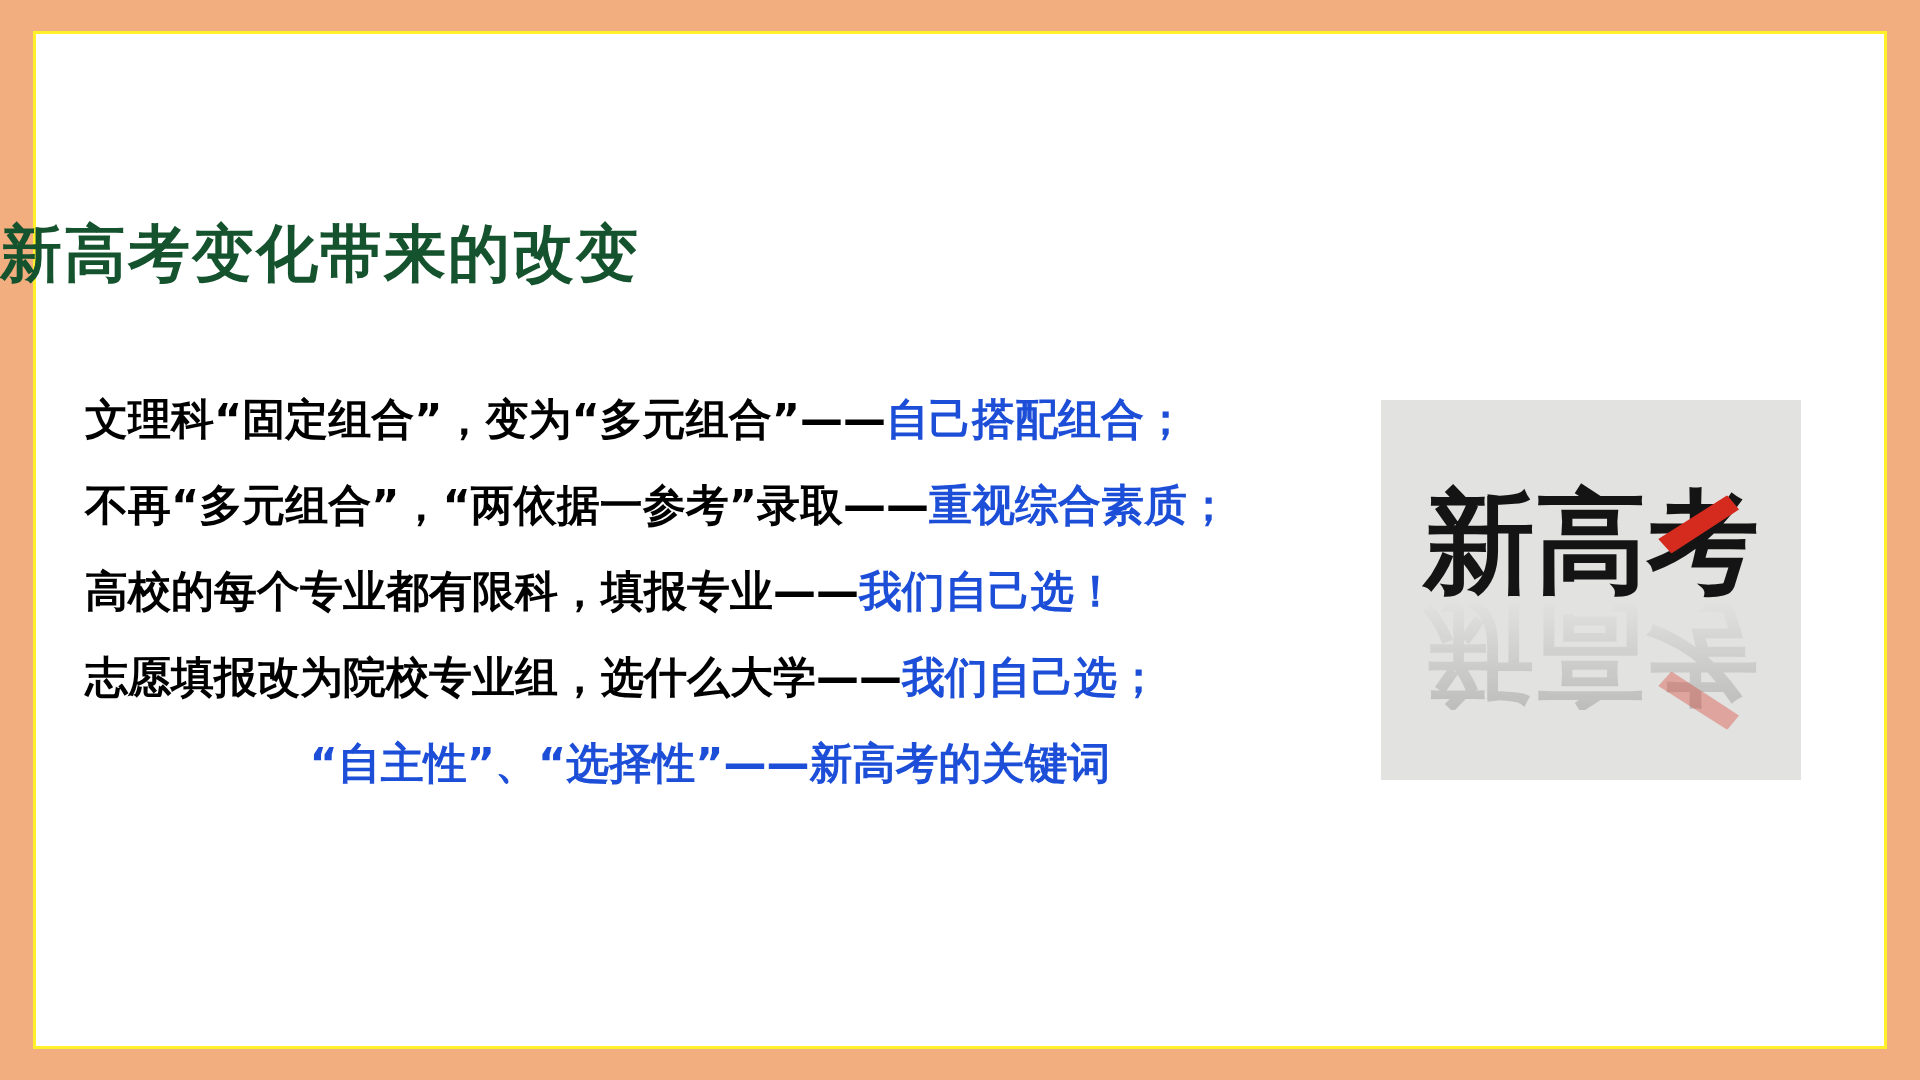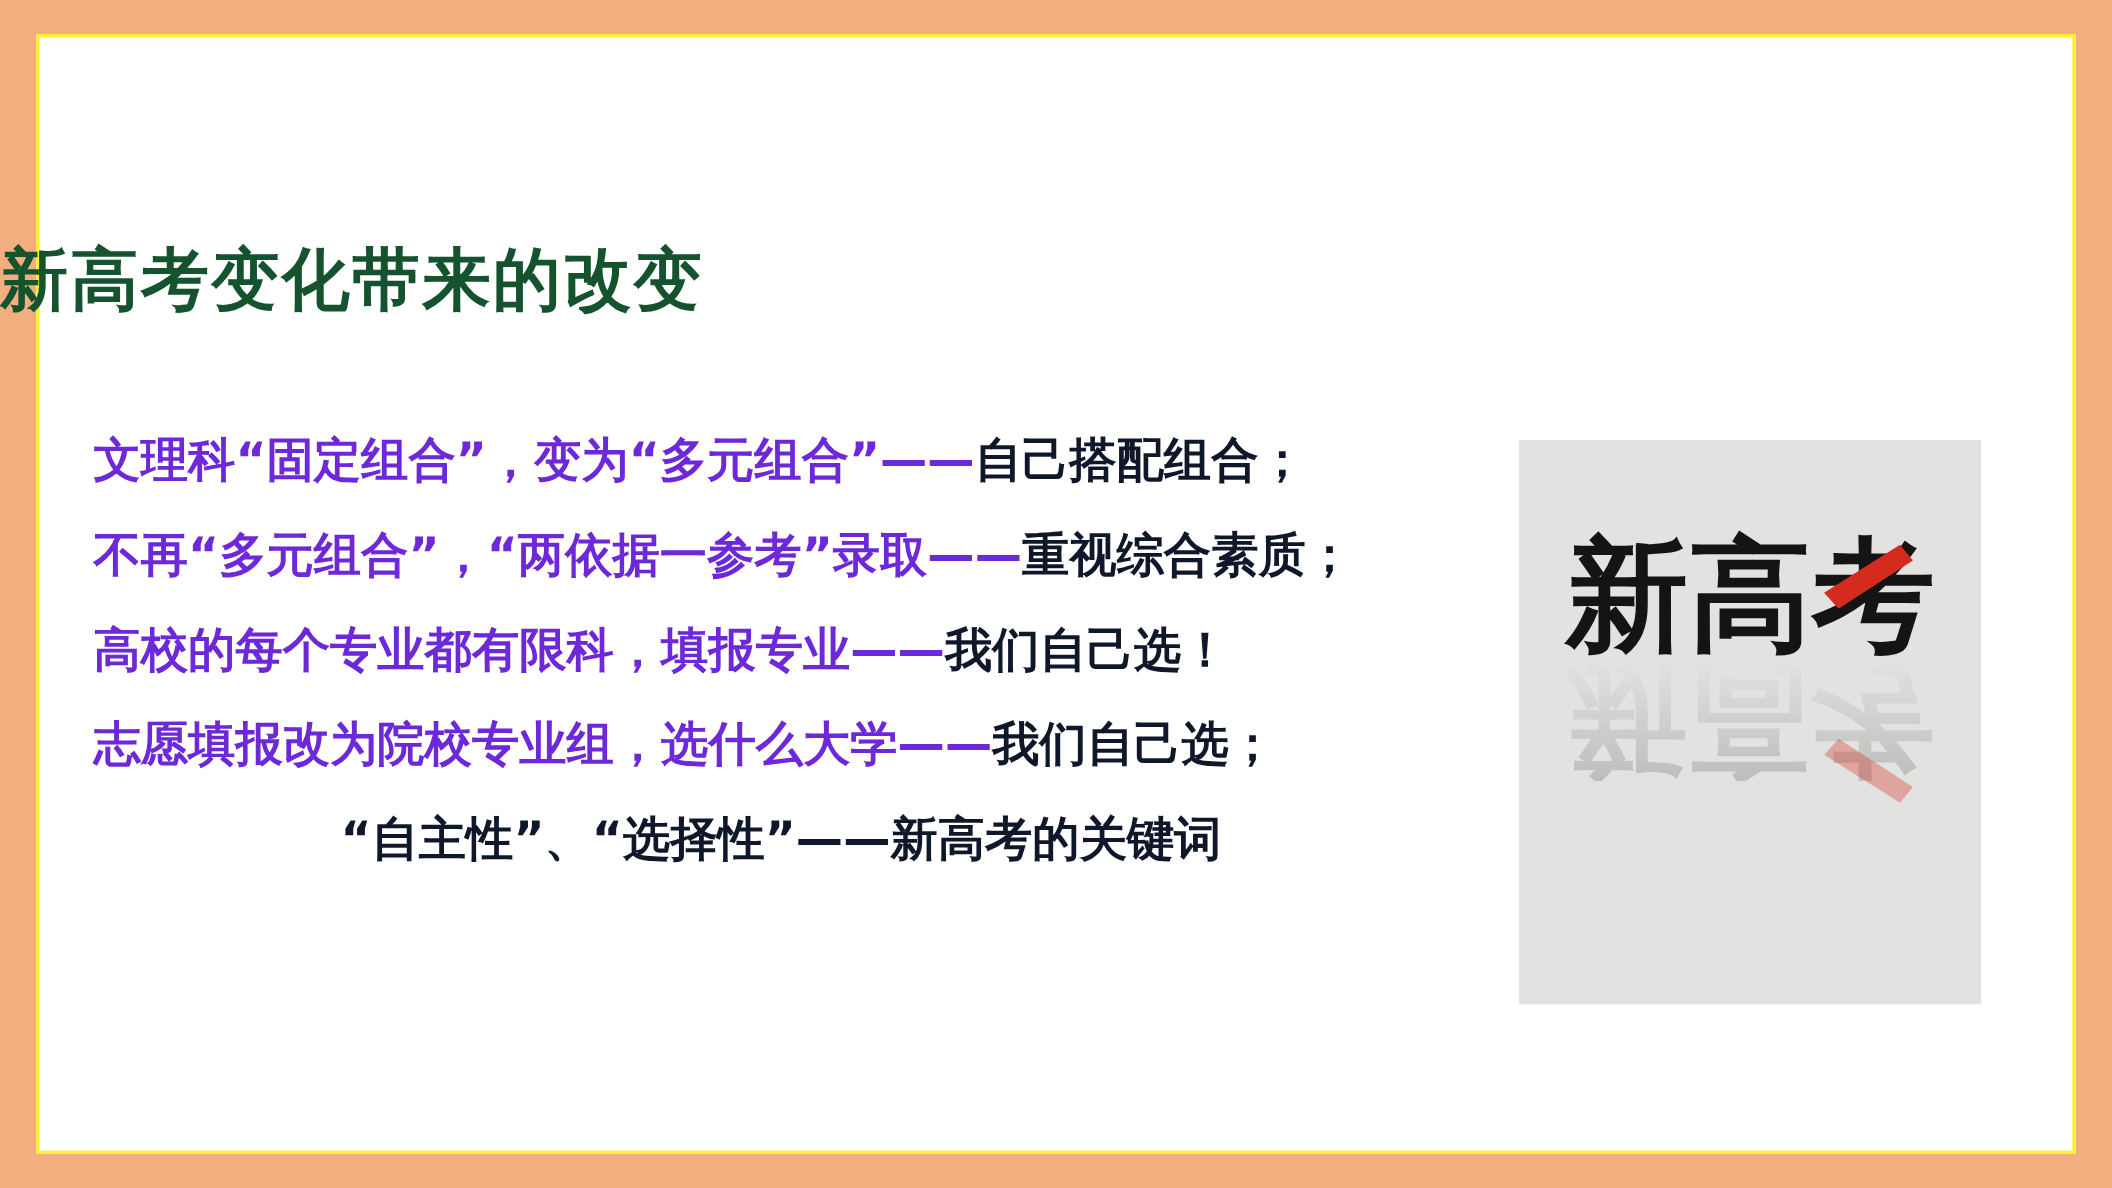--- a/index.html
+++ b/index.html
@@ -55,31 +55,31 @@
     width: 1260px;
   }
   .body-line {
     font-size: 43px;
     font-weight: bold;
     line-height: 1;
     height: 86px;
     white-space: nowrap;
     letter-spacing: 0px;
   }
-  .seg-blue { color: #6d28d9; }
-  .seg-red  { color: #0f172a; }
+  .seg-blue { color: #000000; }
+  .seg-red  { color: #1d4ed8; }
   .line-allred { margin-left: -10px; text-align: center; }
 
   
   #picture-box {
     position: absolute;
     left: 1381px;
     top: 400px;
     width: 420px;
-    height: 513px;
+    height: 380px;
     background: #E2E2E0;
     overflow: hidden;
   }
   #pic-main {
     position: absolute;
     left: 0;
     right: 0;
     top: 86px;
     text-align: center;
     font-size: 112px;

